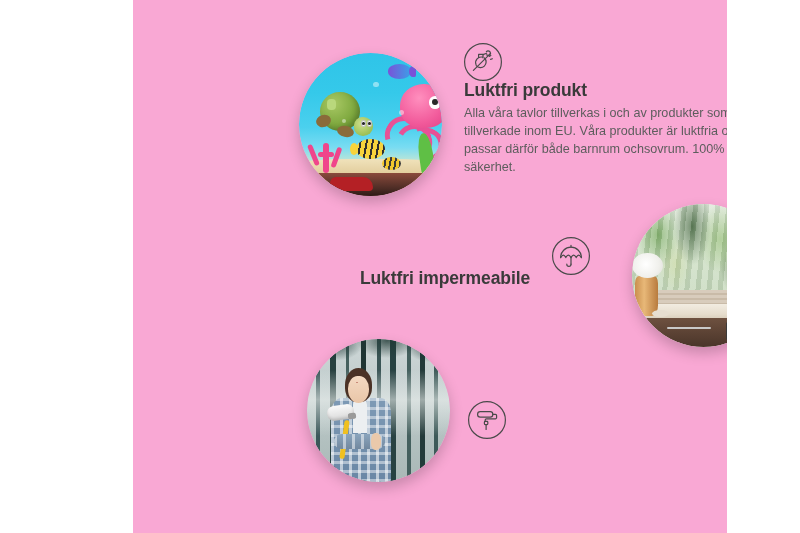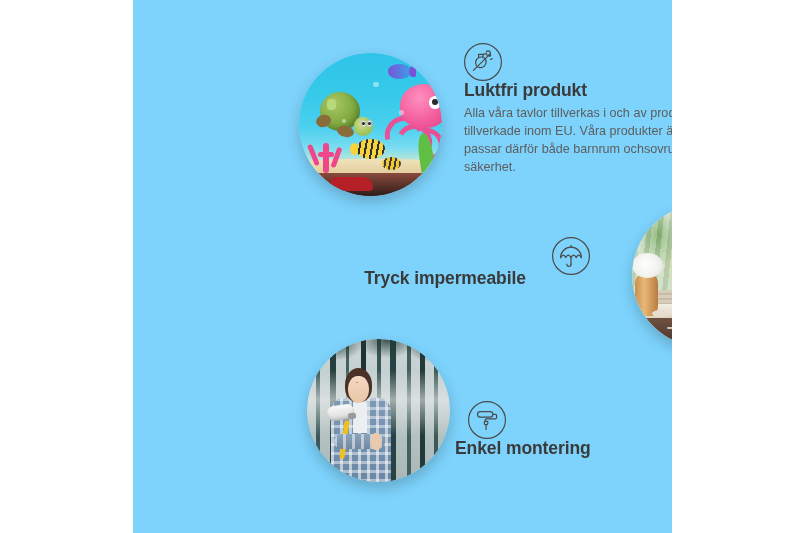--- a/index.html
+++ b/index.html
@@ -19,23 +19,23 @@
     width: 800px;
     height: 533px;
     background: #ffffff;
   }
 
   
   #panel {
     position: absolute;
     left: 133px;
     top: 0;
-    width: 539px;
+    width: 594px;
     height: 533px;
-    background: #7dd3fc;
+    background: #f9a8d4;
     overflow: hidden;
   }
 
   
   .feature { position: absolute; }
 
   .circle-photo {
     position: absolute;
     border-radius: 50%;
     overflow: hidden;
@@ -442,21 +442,21 @@
           <circle cx="20" cy="20" r="18.4"></circle>
           <path d="M9.6 21.6 a10.4 10.4 0 0 1 20.8 0"></path>
           <path d="M9.6 21.6 c2.1 -3.4 3.5 -3.4 5.2 0 c1.7 -3.4 3.4 -3.4 5.2 0 c1.8 -3.4 3.5 -3.4 5.2 0 c1.7 -3.4 3.1 -3.4 5.2 0"></path>
           <line x1="20" y1="11.2" x2="20" y2="9.4"></line>
           <line x1="20" y1="21.6" x2="20" y2="28.2"></line>
           <path d="M20 28.2 a2.1 2.1 0 0 1 -4.2 0"></path>
         </svg>
       </div>
 
       <div class="text-block" id="text-2">
-        <p class="feat-title">Tryck impermeabile</p>
+        <p class="feat-title">Luktfri impermeabile</p>
       </div>
     </div>
 
     <div class="feature">
 
       <div class="circle-photo" id="circle-3">
         <div class="circle-inner">
           <div class="forest">
             <div class="trunk t1"></div>
               <div class="trunk t2"></div>
@@ -491,18 +491,17 @@
         <svg viewBox="0 0 40 40" fill="none" stroke="#4a4a4a" stroke-width="1.2" stroke-linecap="round" stroke-linejoin="round">
           <circle cx="20" cy="20" r="18.4"></circle>
           <rect x="10.6" y="11.6" width="15.2" height="5.6" rx="2.6"></rect>
           <path d="M25.8 14.4 h2.6 a1.2 1.2 0 0 1 1.2 1.2 v2.0 a1.2 1.2 0 0 1 -1.2 1.2 h-9.0 a1.2 1.2 0 0 0 -1.2 1.2 v1.4"></path>
           <rect x="17.4" y="21.4" width="3.4" height="3.2" rx="0.8"></rect>
           <line x1="19.1" y1="24.6" x2="19.1" y2="29.4"></line>
         </svg>
       </div>
 
       <div class="text-block" id="text-3">
-        <p class="feat-title">Enkel montering</p>
       </div>
     </div>
 
   </div>
 </div>
 
 </body></html>

